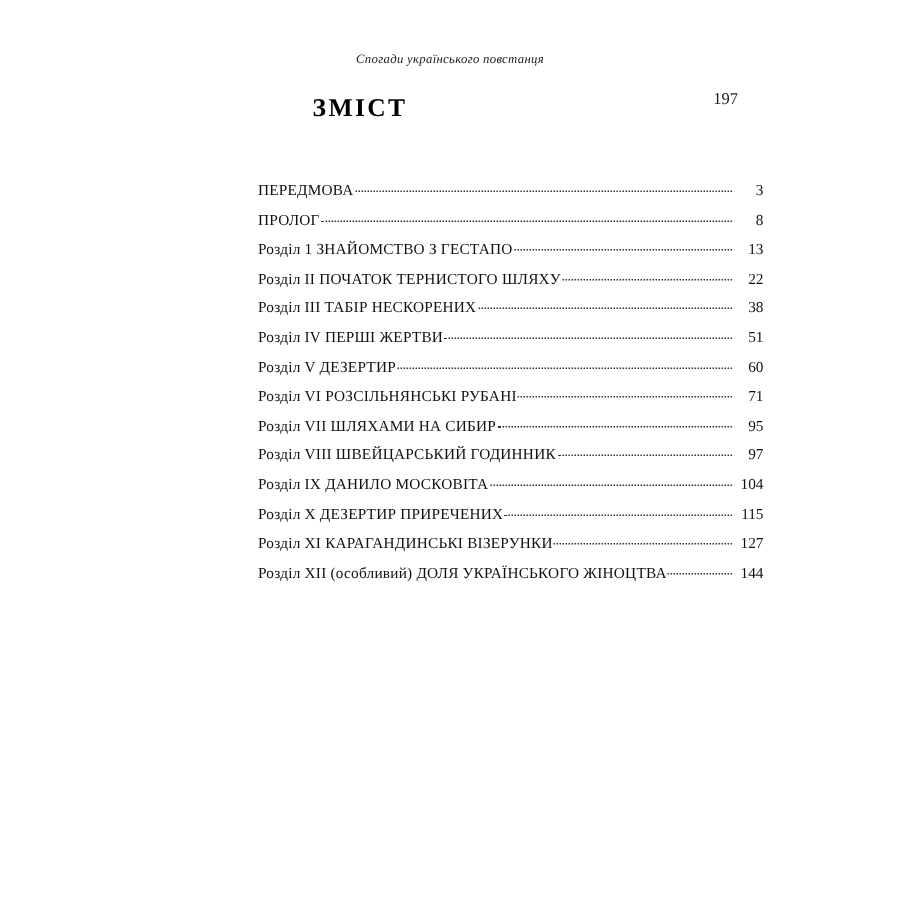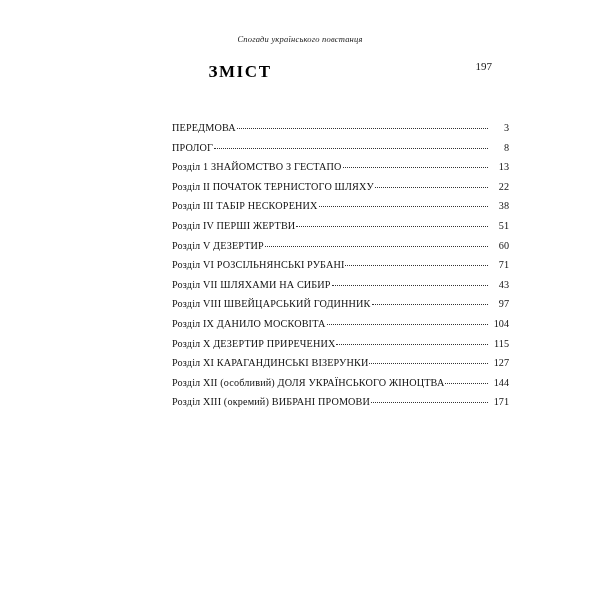--- a/index.html
+++ b/index.html
@@ -149,21 +149,21 @@
 
     <div class="toc-entry">
       <span class="label">Розділ VI  РОЗСІЛЬНЯНСЬКІ РУБАНІ</span>
       <span class="leader"></span>
       <span class="page-num">71</span>
     </div>
 
     <div class="toc-entry">
       <span class="label">Розділ VII  ШЛЯХАМИ НА СИБИР</span>
       <span class="leader"></span>
-      <span class="page-num">43</span>
+      <span class="page-num">95</span>
     </div>
 
     <div class="toc-entry">
       <span class="label">Розділ VIII  ШВЕЙЦАРСЬКИЙ ГОДИННИК</span>
       <span class="leader"></span>
       <span class="page-num">97</span>
     </div>
 
     <div class="toc-entry">
       <span class="label">Розділ IX  ДАНИЛО МОСКОВІТА</span>
@@ -182,20 +182,15 @@
       <span class="leader"></span>
       <span class="page-num">127</span>
     </div>
 
     <div class="toc-entry">
       <span class="label">Розділ XII  (особливий)  ДОЛЯ УКРАЇНСЬКОГО ЖІНОЦТВА</span>
       <span class="leader"></span>
       <span class="page-num">144</span>
     </div>
 
-    <div class="toc-entry">
-      <span class="label">Розділ XIII  (окремий)  ВИБРАНІ ПРОМОВИ</span>
-      <span class="leader"></span>
-      <span class="page-num">171</span>
-    </div>
 
   </div>
 </div>
 
 </body></html>

